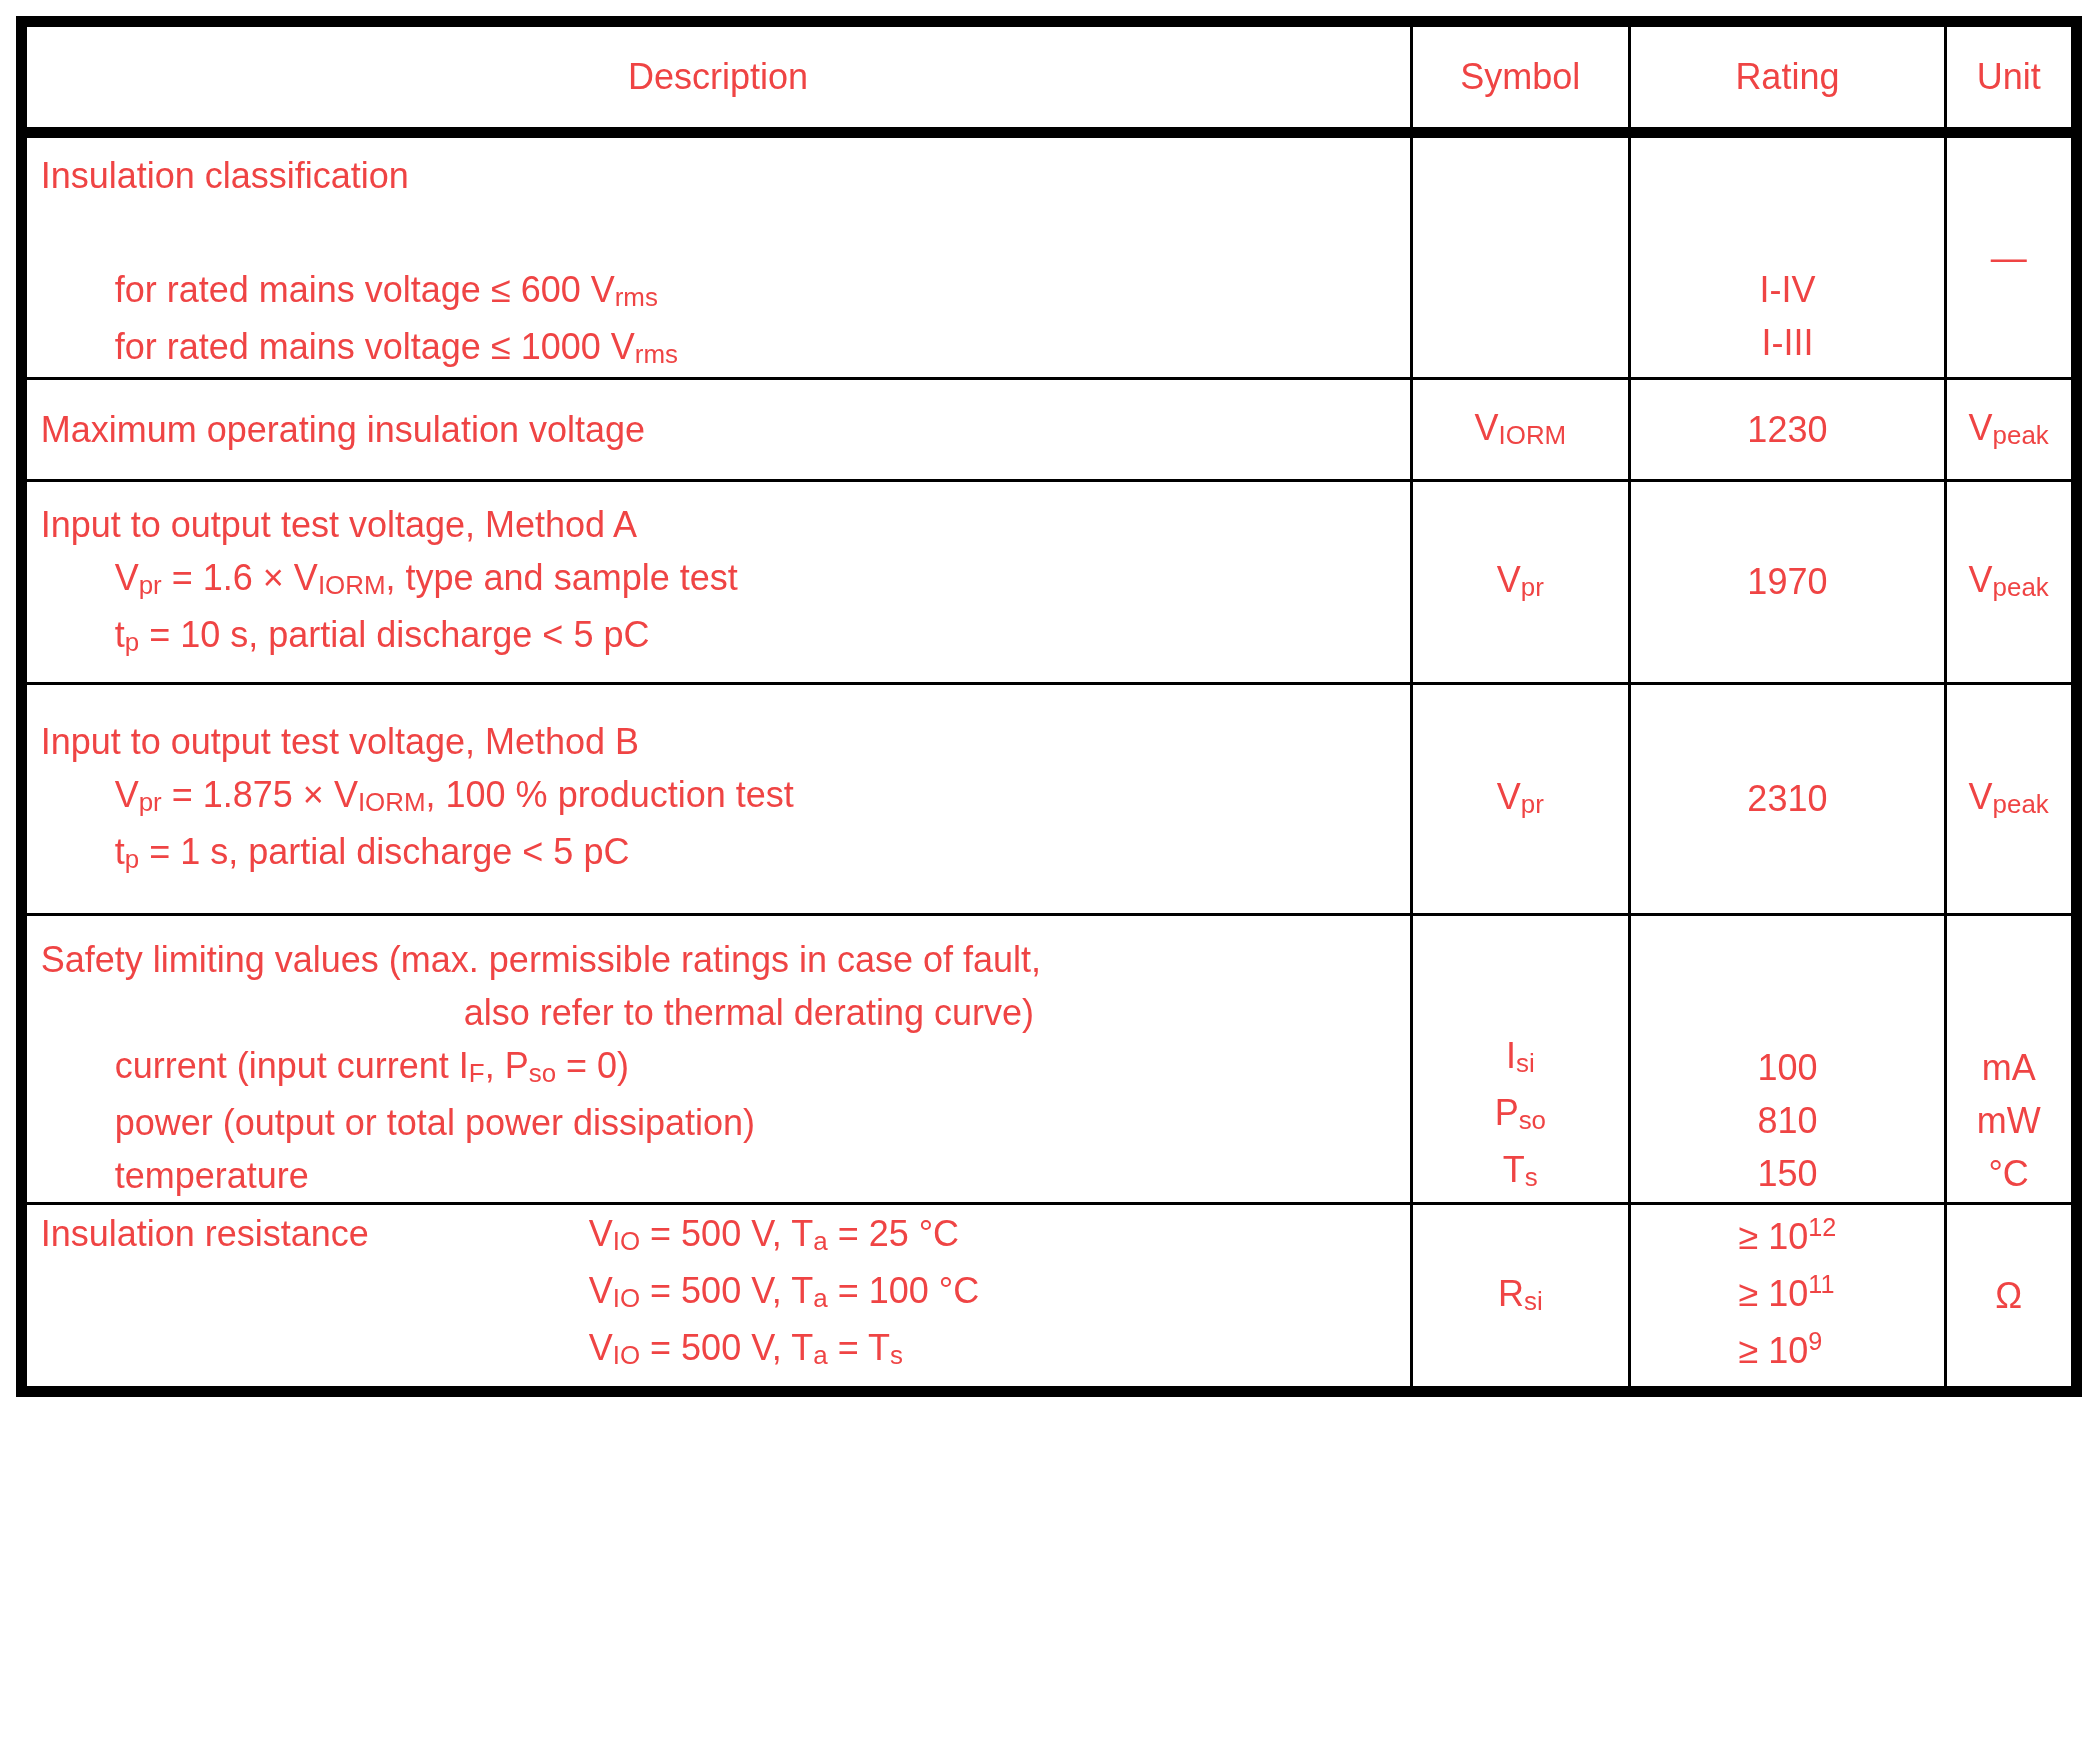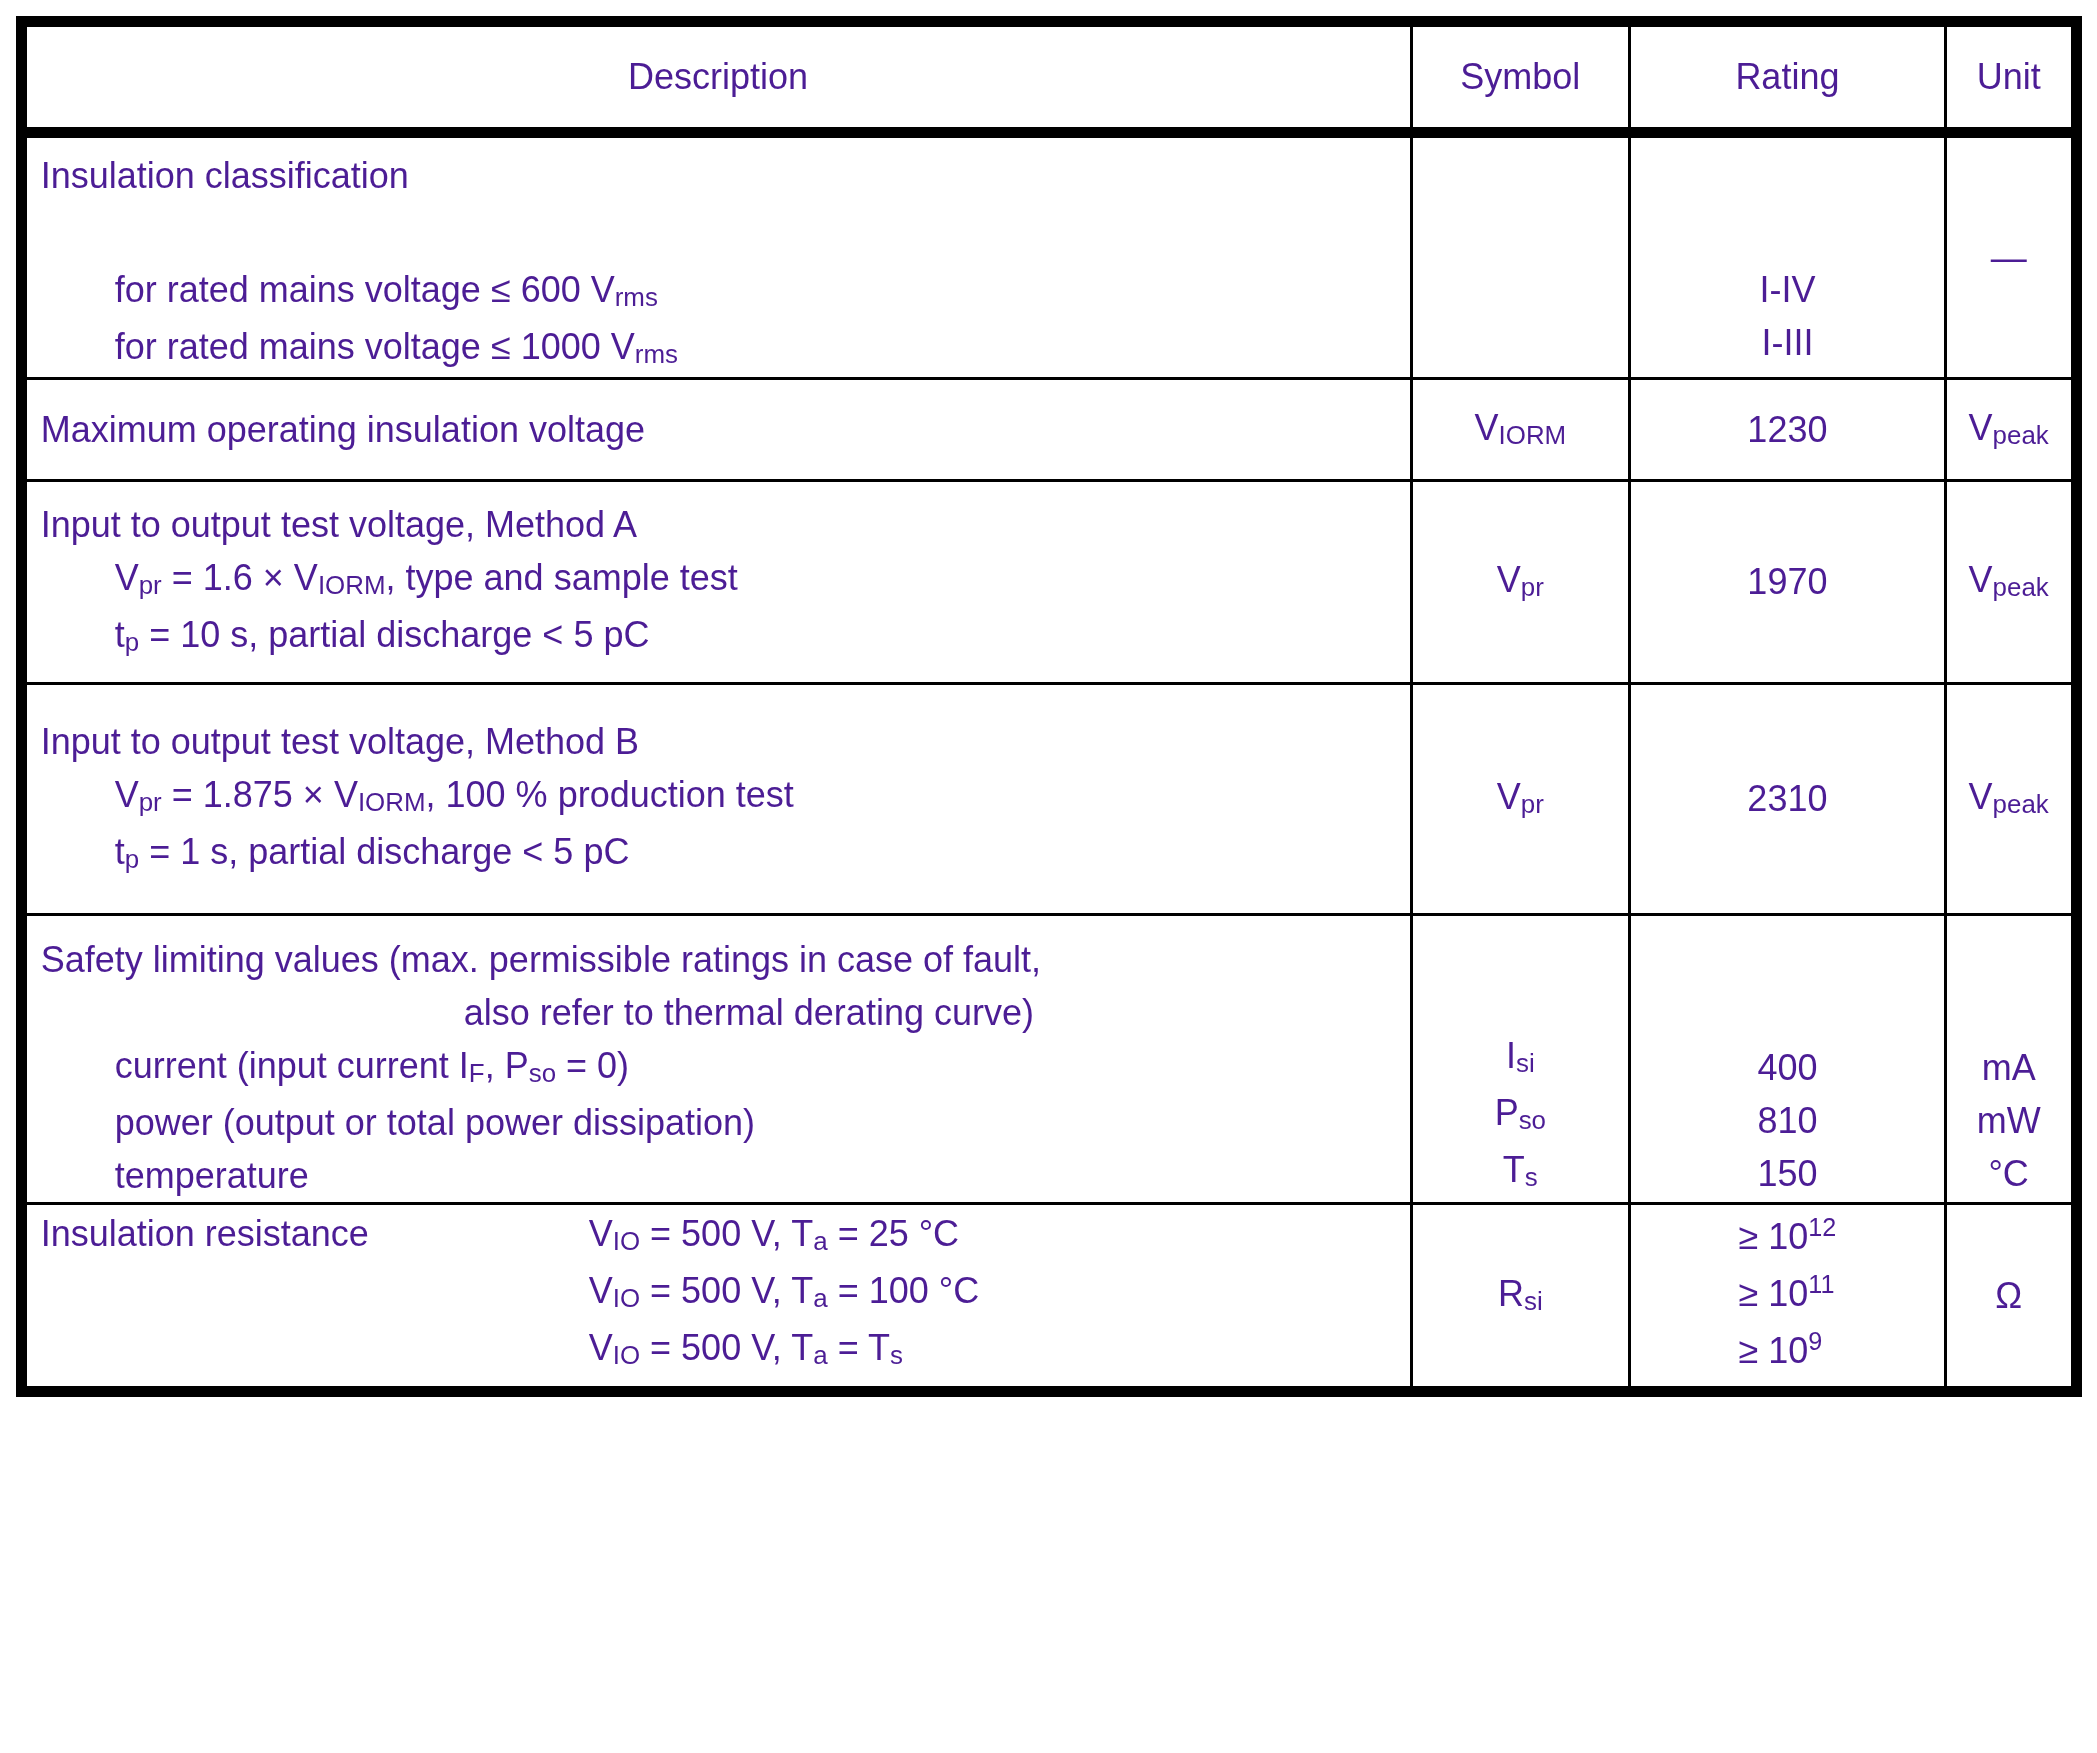--- a/index.html
+++ b/index.html
@@ -1,17 +1,17 @@
 <!DOCTYPE html>
 <html style="font-size:12.5px"><head>
 <meta charset="utf-8">
 <style>
   html,body{margin:0;padding:0;background:#ffffff;}
   .page{position:relative;width:2097px;height:1753px;background:#ffffff;
-        font-family:"Liberation Sans","DejaVu Sans",sans-serif;color:#4c1d95;}
+        font-family:"Liberation Sans","DejaVu Sans",sans-serif;color:#ef4444;}
   table.ratings{position:absolute;left:15.7px;top:15.7px;width:2066px;
         border-collapse:collapse;table-layout:fixed;background:#fff;
         border:11.7px solid #000;}
   th,td{border:3.9px solid #000;padding:0;font-size:36px;line-height:53px;
         font-weight:normal;text-align:center;vertical-align:middle;
         overflow:hidden;}
   thead th{height:100px;border-bottom-width:11px;}
   td.desc{text-align:left;padding-left:14px;padding-right:6.3px;}
   .indent{padding-left:74px;}
   .indent2{padding-left:423px;}
@@ -131,21 +131,21 @@
           <div class="indent">current (input current I<span class="sub">F</span>, P<span class="sub">so</span> = 0)</div>
           <div class="indent">power (output or total power dissipation)</div>
           <div class="indent">temperature</div>
         </td>
         <td class="vbot">
           <div>I<span class="sub">si</span></div>
           <div>P<span class="sub">so</span></div>
           <div>T<span class="sub">s</span></div>
         </td>
         <td class="vbot">
-          <div>400</div>
+          <div>100</div>
           <div>810</div>
           <div>150</div>
         </td>
         <td class="vbot">
           <div>mA</div>
           <div>mW</div>
           <div>°C</div>
         </td>
       </tr>
 

